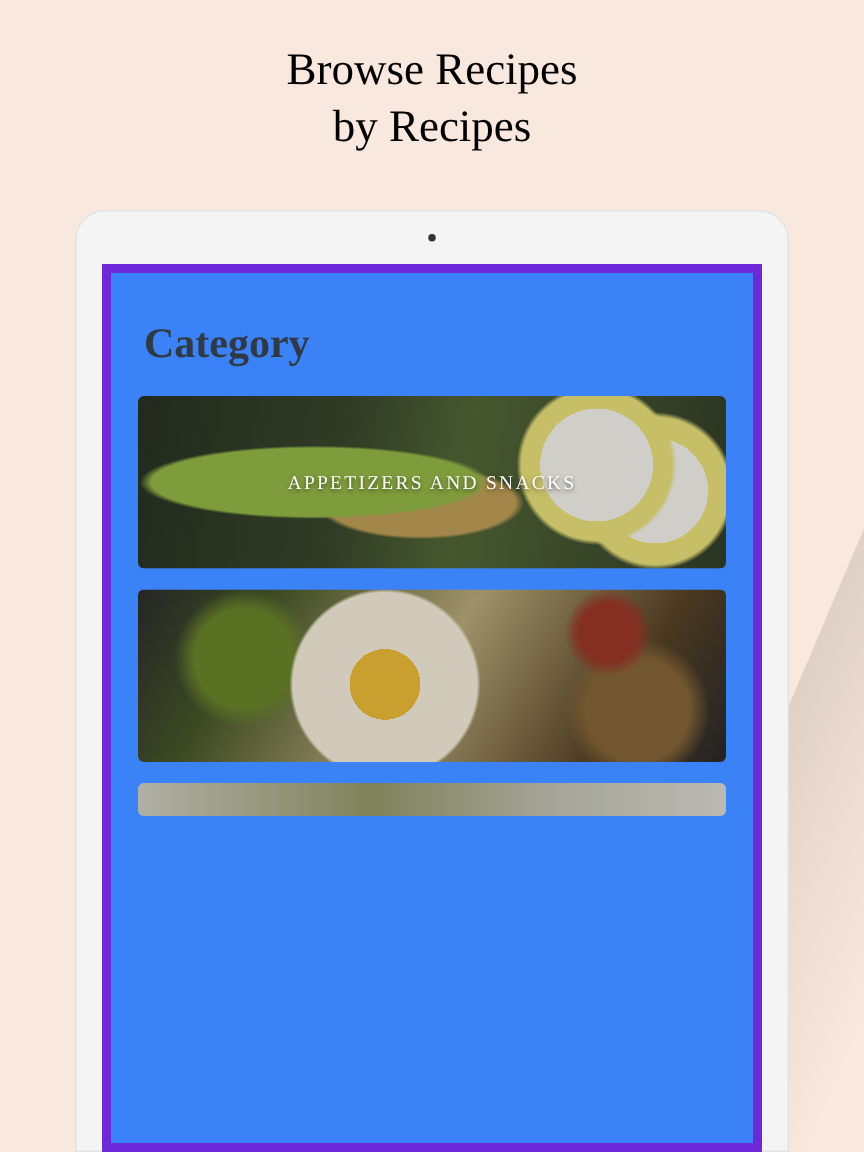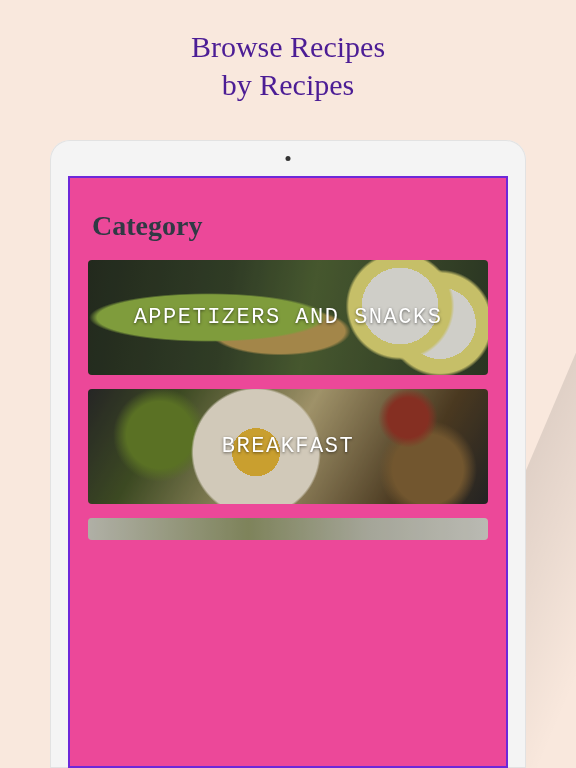--- a/index.html
+++ b/index.html
@@ -4,21 +4,21 @@
 <style>
   * { margin: 0; padding: 0; box-sizing: border-box; }
   html, body { width: 576px; height: 768px; overflow: hidden; }
   body {
     background: #f9e8dd;
     font-family: Georgia, 'Times New Roman', serif;
     position: relative;
   }
   .promo-title {
     text-align: center;
-    color: #4c1d95;
+    color: #000000;
     font-size: 30px;
     line-height: 1.25;
     font-weight: 400;
     padding-top: 28px;
     padding-bottom: 20px;
   }
   .device-wrap {
     position: absolute;
     left: 50px;
     right: 50px;
@@ -53,22 +53,22 @@
     height: 5px;
     border-radius: 50%;
     background: #333;
   }
   .screen {
     position: absolute;
     top: 36px;
     left: 18px;
     right: 18px;
     bottom: 0;
-    background: #ec4899;
-    border: 2px solid #6d28d9;
+    background: #3b82f6;
+    border: 6px solid #6d28d9;
     overflow: hidden;
   }
   .screen-inner {
     padding: 32px 18px 0 18px;
   }
   .page-heading {
     font-family: Georgia, 'Times New Roman', serif;
     color: #2f3a44;
     font-size: 28px;
     font-weight: 700;
@@ -95,22 +95,22 @@
     inset: 0;
   }
   .cat-overlay {
     position: absolute;
     inset: 0;
     background: rgba(0,0,0,0.18);
   }
   .cat-label {
     position: relative;
     color: #ffffff;
-    font-family: Liberation Mono, monospace;
-    font-size: 22px;
+    font-family: Liberation Serif, serif;
+    font-size: 13px;
     letter-spacing: 1.5px;
     font-weight: 400;
     text-shadow: 0 1px 3px rgba(0,0,0,0.55);
     text-align: right;
     padding: 0 8px;
   }
 
   
   .bg-1 {
     background:
@@ -165,21 +165,20 @@
 
           <div class="cat-card">
             <div class="cat-bg bg-1"></div>
             <div class="cat-overlay"></div>
             <div class="cat-label">APPETIZERS AND SNACKS</div>
           </div>
 
           <div class="cat-card">
             <div class="cat-bg bg-2"></div>
             <div class="cat-overlay"></div>
-            <div class="cat-label">BREAKFAST</div>
           </div>
 
 
           <div class="cat-card peek">
             <div class="cat-bg bg-4"></div>
             <div class="cat-overlay"></div>
             <div class="cat-label"></div>
           </div>
 
         </div>

